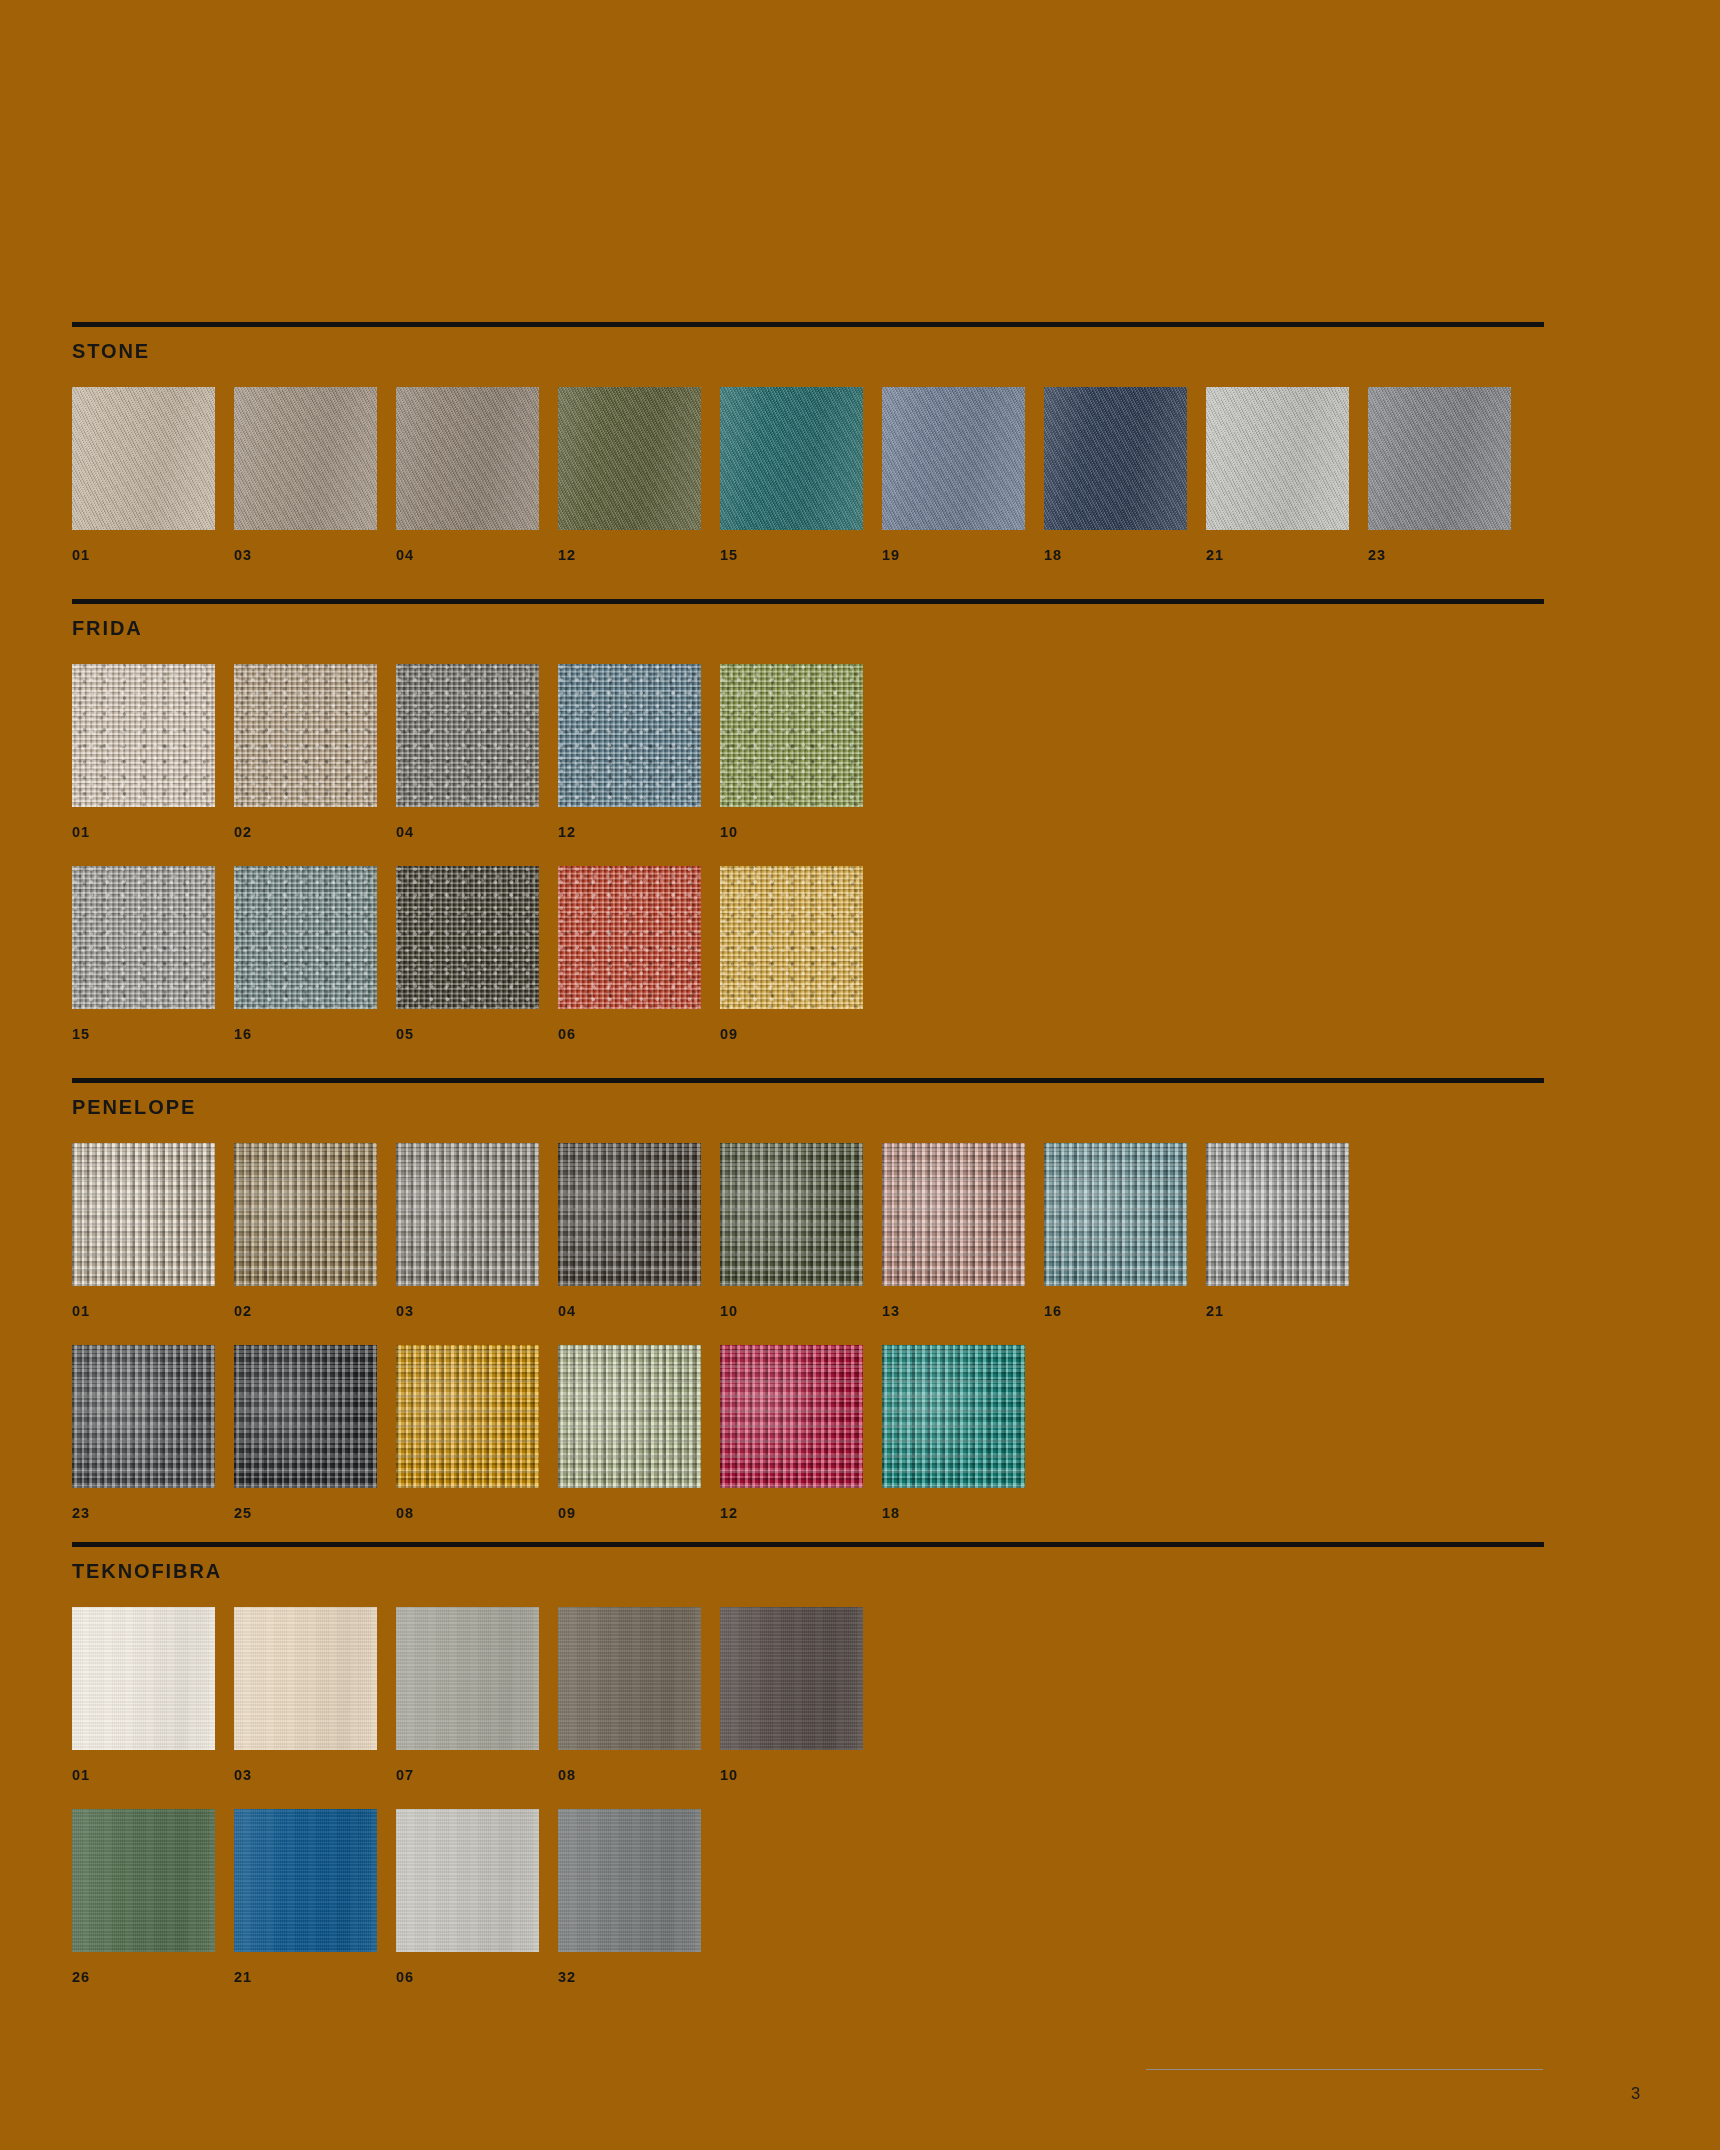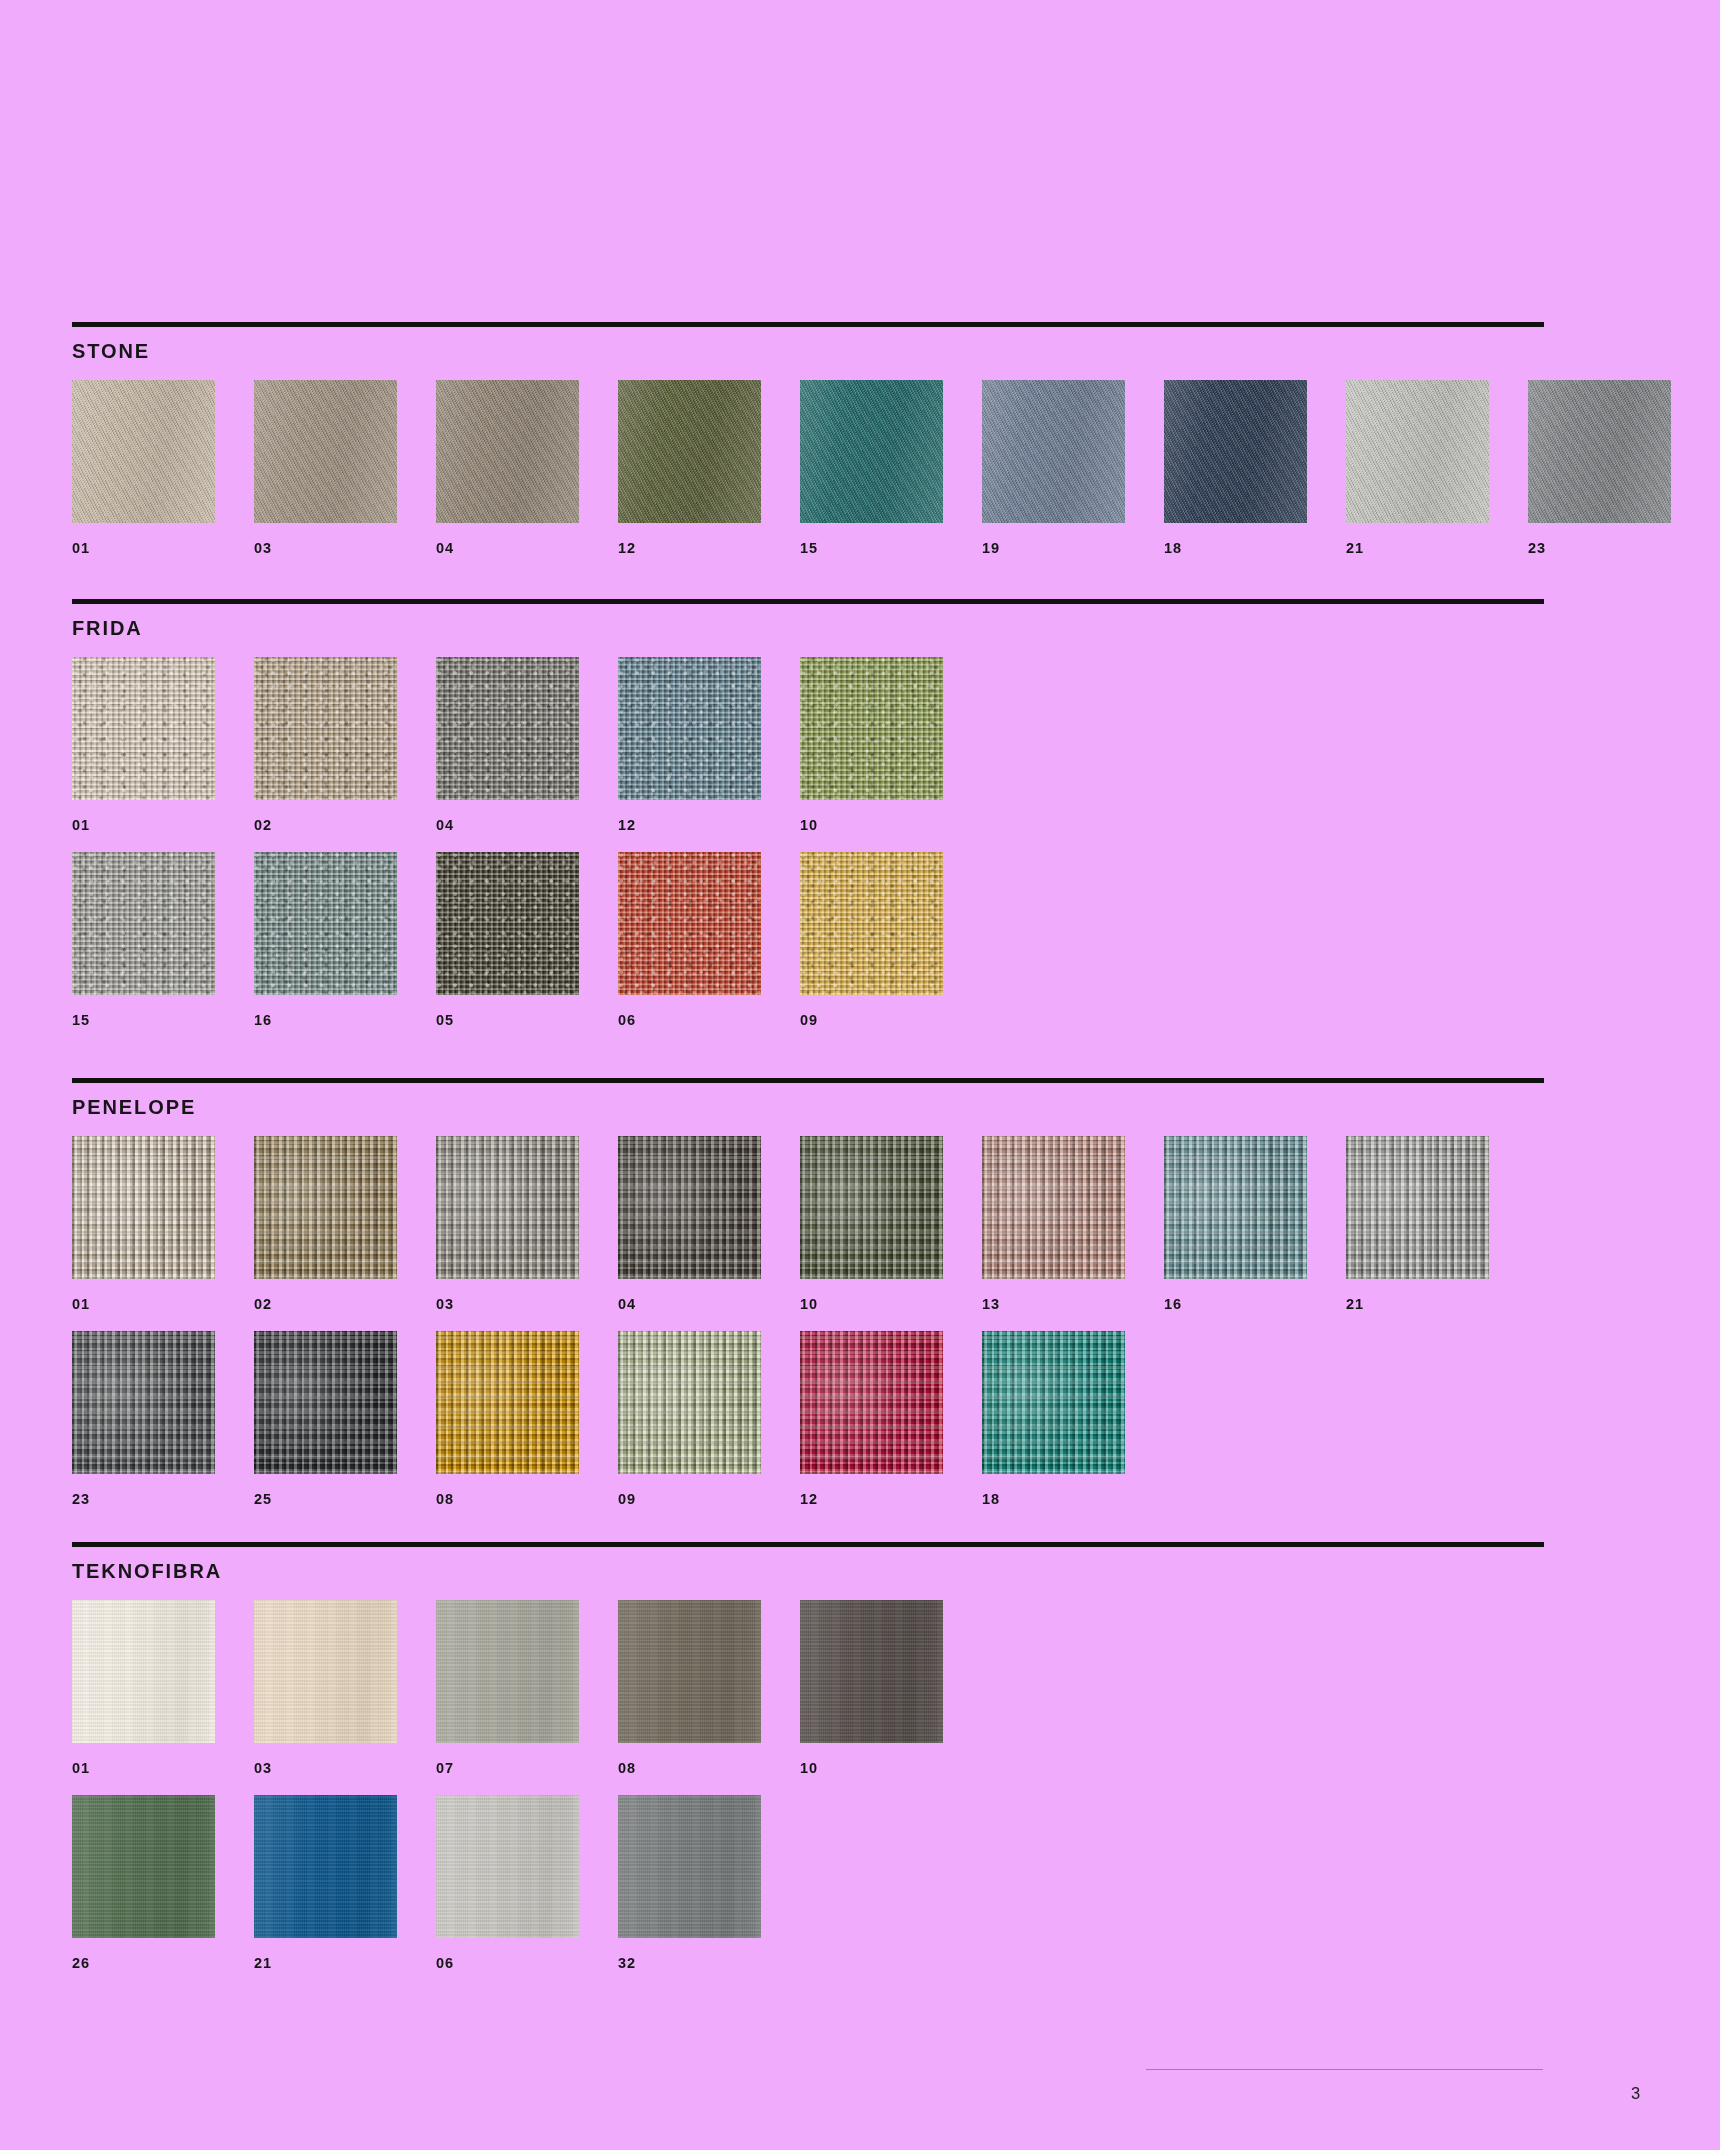--- a/index.html
+++ b/index.html
@@ -12,21 +12,21 @@
     height: 2151px;
     font-family: "Liberation Sans", sans-serif;
     color: #1a1a1a;
     position: relative;
     overflow: hidden;
   }
 
   .page {
     position: absolute;
     inset: 0;
-    background: #f0abfc;
+    background: #a16207;
   }
 
   
   .section {
     position: absolute;
     left: 72px;
   }
   .rule {
     width: 1472px;
     height: 4.8px;
@@ -38,22 +38,22 @@
     letter-spacing: 1.9px;
     color: #161616;
     margin-top: 14.5px;
     line-height: 1;
     white-space: nowrap;
   }
 
   
   .row {
     display: flex;
-    gap: 39px;
-    margin-top: 19px;
+    gap: 19px;
+    margin-top: 26px;
   }
   .cell {
     width: 143px;
   }
   .swatch {
     width: 143px;
     height: 143px;
     position: relative;
     overflow: hidden;
     background-color: #ccc;

